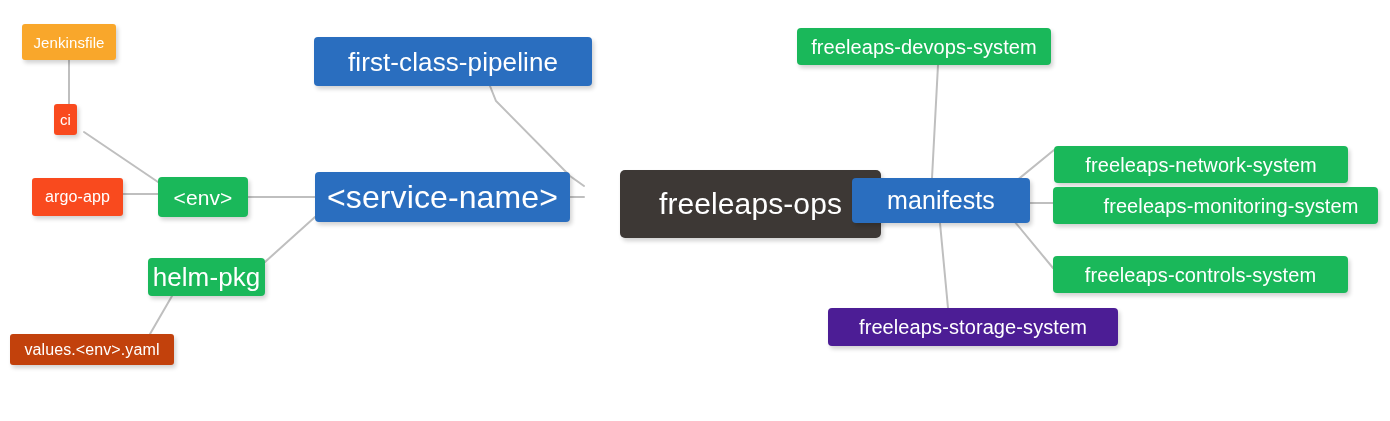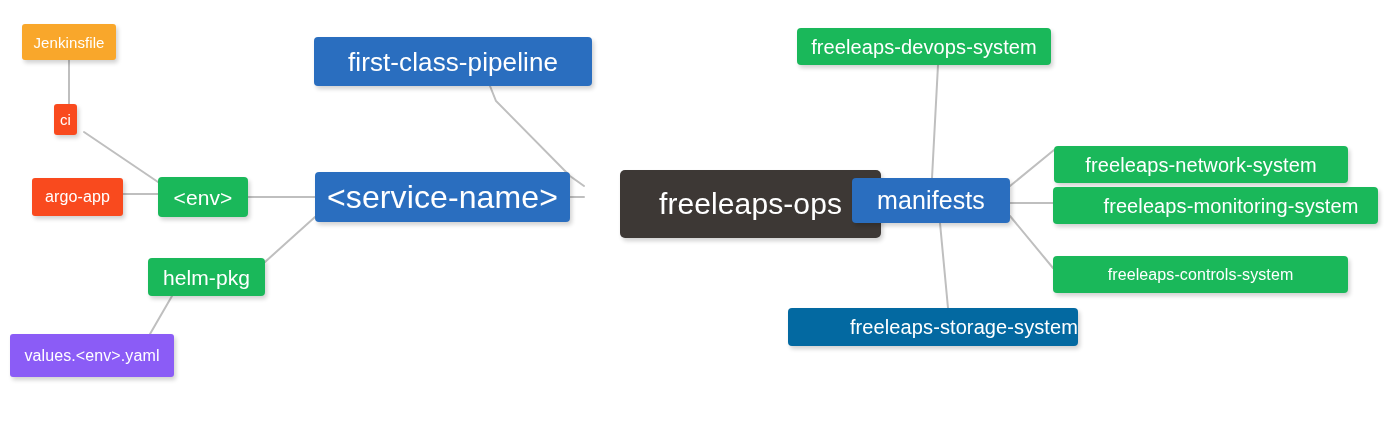--- a/index.html
+++ b/index.html
@@ -71,50 +71,50 @@
   <div id="node-layer">
       <div class="node lvl-root" style="left: 584px; top: 170px; width: 261px; height: 68px; background: rgb(61, 56, 53); font-size: 30px; margin-left: 36px;">
         <span>freeleaps-ops</span>
       </div>
       <div class="node lvl-1" style="left: 314px; top: 37px; width: 278px; height: 49px; background: rgb(42, 110, 191); font-size: 26px;">
         <span>first-class-pipeline</span>
       </div>
       <div class="node lvl-1" style="left: 315px; top: 172px; width: 255px; height: 50px; background: rgb(42, 110, 191); font-size: 32px;">
         <span>&lt;service-name&gt;</span>
       </div>
-      <div class="node lvl-1" style="left: 852px; top: 178px; width: 158px; height: 45px; background: rgb(42, 110, 191); font-size: 25px;">
+      <div class="node lvl-1" style="left: 852px; top: 178px; width: 178px; height: 45px; background: rgb(42, 110, 191); font-size: 25px;">
         <span>manifests</span>
       </div>
       <div class="node lvl-2" style="left: 158px; top: 177px; width: 90px; height: 40px; background: rgb(26, 184, 90); font-size: 21px;">
         <span>&lt;env&gt;</span>
       </div>
-      <div class="node lvl-2" style="left: 148px; top: 258px; width: 117px; height: 38px; background: rgb(26, 184, 90); font-size: 21px;">
+      <div class="node lvl-2" style="left: 148px; top: 258px; width: 117px; height: 38px; background: rgb(26, 184, 90); font-size: 26px;">
         <span>helm-pkg</span>
       </div>
       <div class="node lvl-2" style="left: 797px; top: 28px; width: 254px; height: 37px; background: rgb(26, 184, 90); font-size: 20px;">
         <span>freeleaps-devops-system</span>
       </div>
       <div class="node lvl-2" style="left: 1054px; top: 113px; width: 294px; height: 37px; background: rgb(26, 184, 90); font-size: 20px; margin-top: 33px;">
         <span>freeleaps-network-system</span>
       </div>
       <div class="node lvl-2" style="left: 1053px; top: 187px; width: 325px; height: 37px; background: rgb(26, 184, 90); font-size: 20px; padding-left: 31px;">
         <span>freeleaps-monitoring-system</span>
       </div>
-      <div class="node lvl-2" style="left: 1053px; top: 256px; width: 295px; height: 37px; background: rgb(26, 184, 90); font-size: 16px;">
+      <div class="node lvl-2" style="left: 1053px; top: 256px; width: 295px; height: 37px; background: rgb(26, 184, 90); font-size: 20px;">
         <span>freeleaps-controls-system</span>
       </div>
-      <div class="node lvl-2" style="left: 788px; top: 308px; width: 290px; height: 38px; background: #0369a1; font-size: 20px; justify-content: flex-end;">
+      <div class="node lvl-2" style="left: 828px; top: 308px; width: 290px; height: 38px; background: #4c1d95; font-size: 20px;">
         <span>freeleaps-storage-system</span>
       </div>
       <div class="node lvl-3" style="left: 54px; top: 104px; width: 23px; height: 31px; background: rgb(249, 74, 30); font-size: 15px;">
         <span>ci</span>
       </div>
       <div class="node lvl-3" style="left: 32px; top: 178px; width: 91px; height: 38px; background: rgb(249, 74, 30); font-size: 16px;">
         <span>argo-app</span>
       </div>
-      <div class="node lvl-3" style="left: 10px; top: 334px; width: 164px; height: 43px; background: #8b5cf6; font-size: 16px;">
+      <div class="node lvl-3" style="left: 10px; top: 334px; width: 164px; height: 31px; background: #c2410c; font-size: 16px;">
         <span>values.&lt;env&gt;.yaml</span>
       </div>
       <div class="node lvl-3" style="left: 22px; top: 24px; width: 94px; height: 36px; background: rgb(249, 167, 43); font-size: 15px;">
         <span>Jenkinsfile</span>
       </div>
     </div>
 </div>
 
 </body></html>

